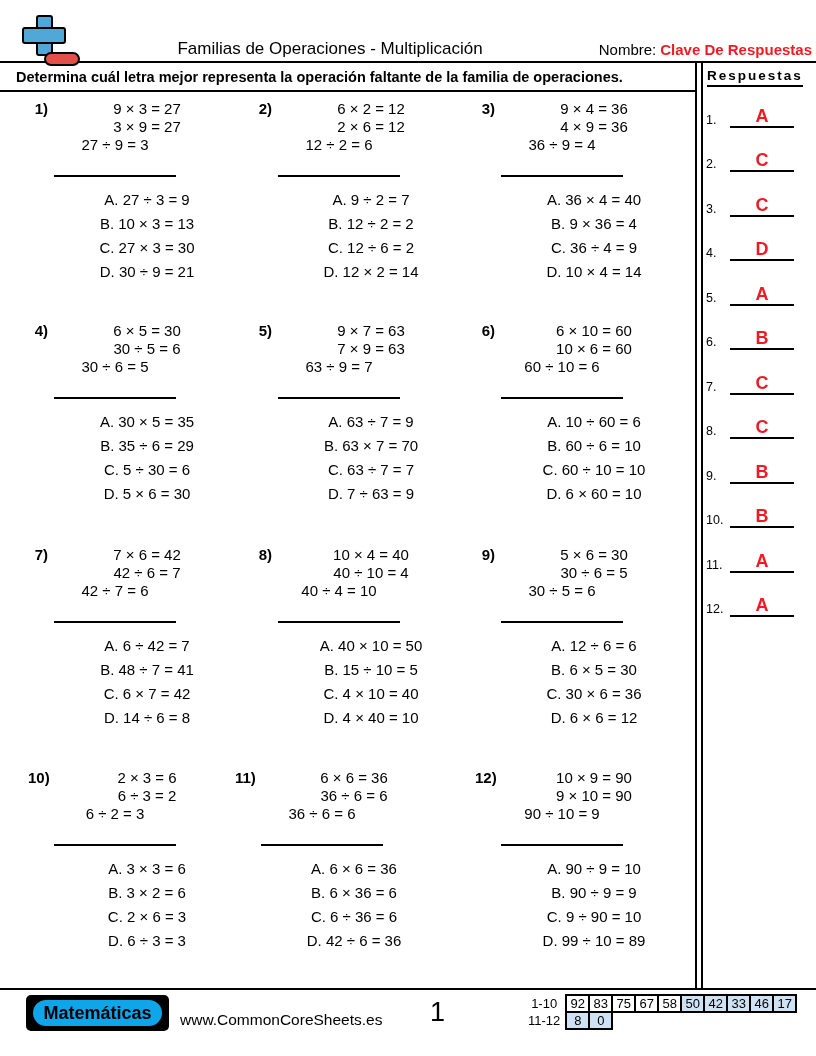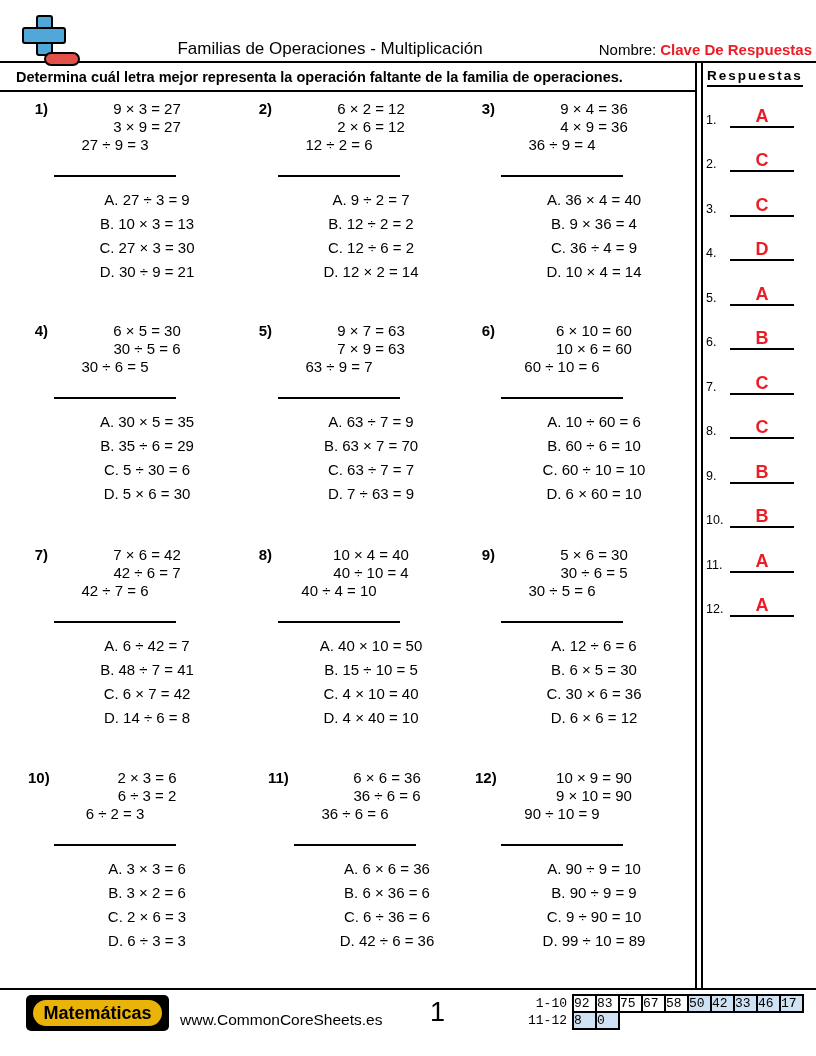--- a/index.html
+++ b/index.html
@@ -43,25 +43,25 @@
   .pnum{width:26px;text-align:right;font-weight:bold;font-size:15px;padding-right:6px;line-height:18px;}
   .pbody{flex:1;text-align:center;}
   .eq{font-size:15px;line-height:18px;white-space:nowrap;}
   .eq-blank{display:block;width:122px;border-bottom:2px solid #000;padding-bottom:21px;}
   .choices{margin-top:11px;}
   .choice{font-size:15px;line-height:24px;white-space:nowrap;}
 
   
   .footer-rule{position:absolute;left:0;top:988px;width:816px;height:2px;background:#000;}
   .brand-badge{position:absolute;left:26px;top:995px;width:143px;height:36px;background:#000;border-radius:5px;display:flex;align-items:center;justify-content:center;}
-  .brand-pill{background:#eab308;border:2px solid #000;border-radius:16px;padding:2px 10px;font-size:18px;font-weight:bold;line-height:22px;text-align:right;}
+  .brand-pill{background:#0ea5e9;border:2px solid #000;border-radius:16px;padding:2px 10px;font-size:18px;font-weight:bold;line-height:22px;text-align:right;}
   .website{position:absolute;left:180px;top:1011px;font-size:15.5px;}
   .page-number{position:absolute;left:430px;top:997px;font-size:27px;}
   .score-table{position:absolute;left:528px;top:994px;border-collapse:collapse;font-size:13px;}
-  .score-table td{height:17px;vertical-align:middle;font-family:Liberation Mono, monospace;}
+  .score-table td{height:17px;text-align:center;vertical-align:middle;}
   .slabel{padding-right:5px;text-align:right;white-space:nowrap;border:none;}
   .scell{border:2px solid #000;width:23px;min-width:23px;background:#fff;}
   .scell.shaded{background:var(--shade-blue);}
 </style>
 </head>
 <body>
 
 <div class="page">
 
   <div class="logo">
@@ -300,21 +300,21 @@
       <div class="eq eq-blank">6 ÷ 2 = 3</div>
       <div class="choices">
         <div class="choice">A. 3 × 3 = 6</div>
         <div class="choice">B. 3 × 2 = 6</div>
         <div class="choice">C. 2 × 6 = 3</div>
         <div class="choice">D. 6 ÷ 3 = 3</div>
       </div>
     </div>
   </div>
 
-  <div class="problem" style="left:268px;top:769px">
+  <div class="problem" style="left:235px;top:769px">
     <div class="pnum">11)</div>
     <div class="pbody">
       <div class="eq">6 × 6 = 36</div>
       <div class="eq">36 ÷ 6 = 6</div>
       <div class="eq eq-blank">36 ÷ 6 = 6</div>
       <div class="choices">
         <div class="choice">A. 6 × 6 = 36</div>
         <div class="choice">B. 6 × 36 = 6</div>
         <div class="choice">C. 6 ÷ 36 = 6</div>
         <div class="choice">D. 42 ÷ 6 = 36</div>

